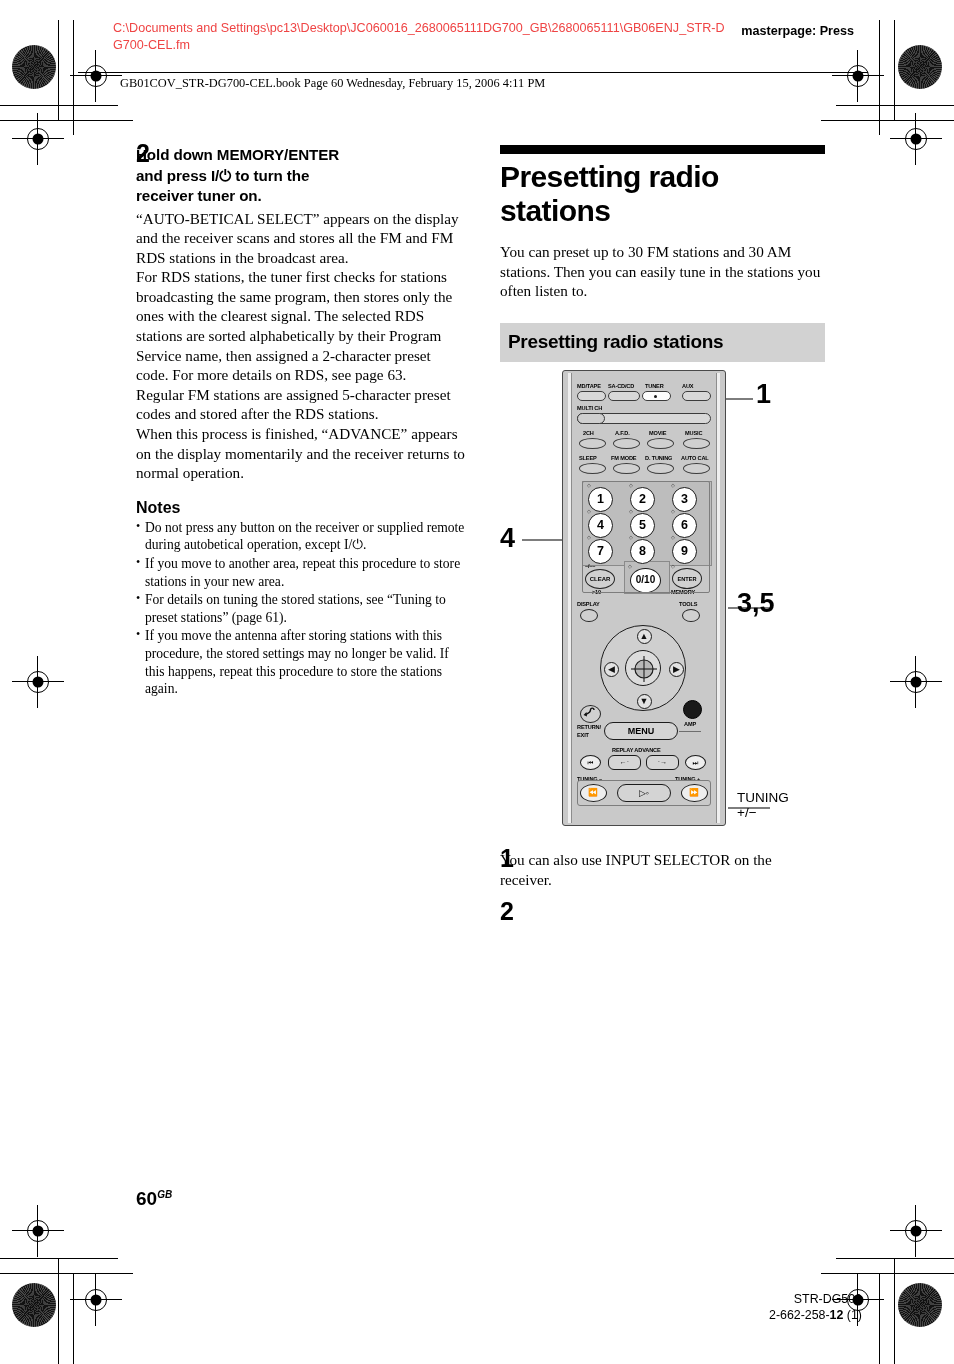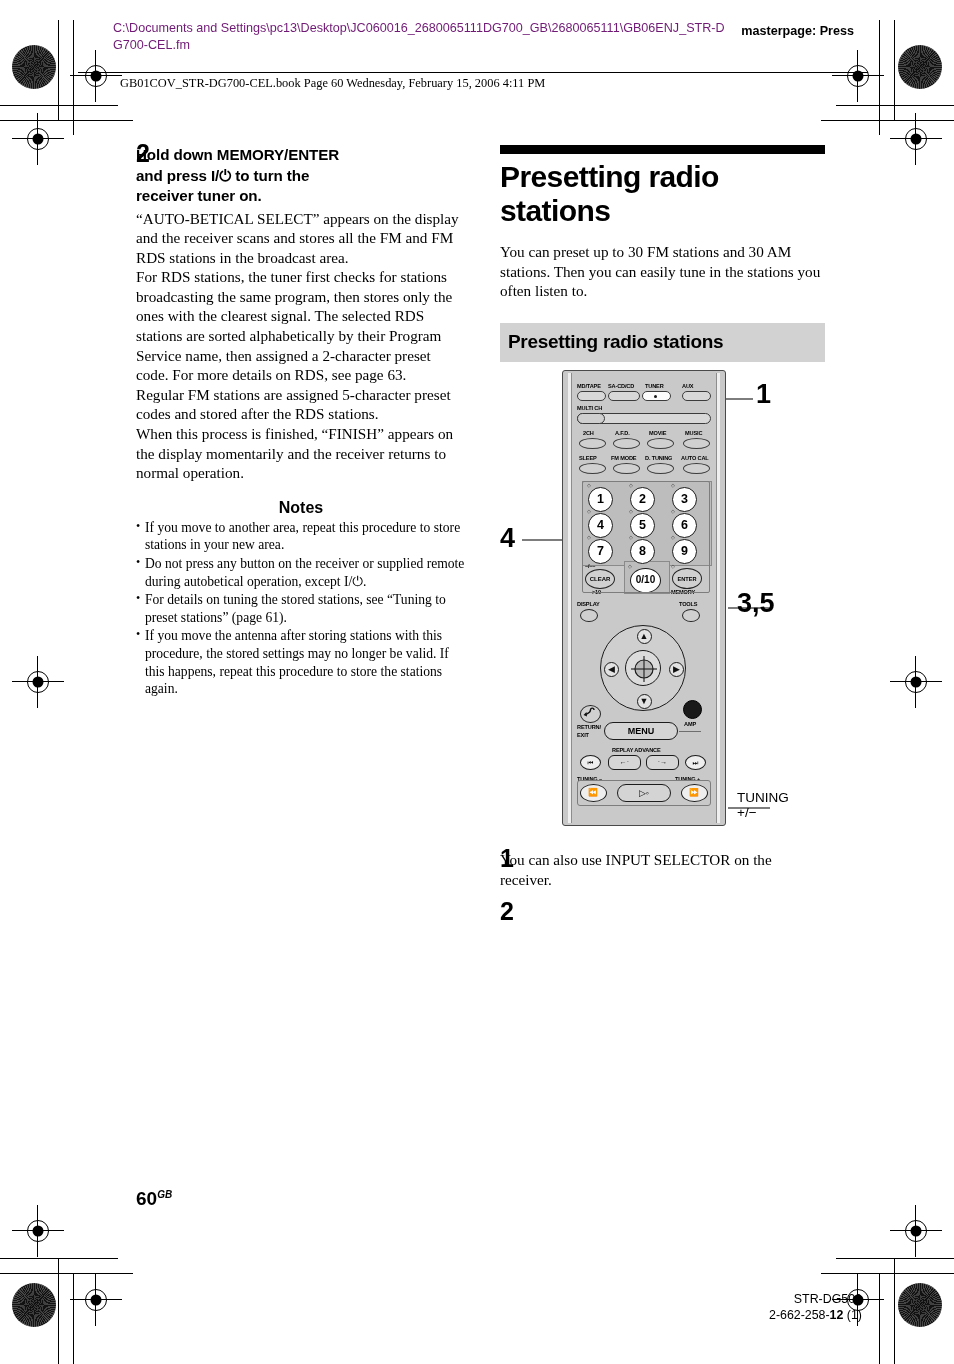--- a/index.html
+++ b/index.html
@@ -39,21 +39,21 @@
   }
   .bullseye .hbar, .bullseye .vbar { position: absolute; background: #000; }
 
   
   .doc-path {
     position: absolute;
     left: 113px; top: 20px; width: 620px;
     font-family: "Liberation Sans", sans-serif;
     font-size: 12.6px;
     line-height: 17px;
-    color: #701a75;
+    color: #ef4444;
     word-break: break-all;
   }
   .masterpage {
     position: absolute;
     right: 100px; top: 24px;
     font-family: "Liberation Sans", sans-serif;
     font-size: 12.6px;
     font-weight: bold;
   }
   .book-line {
@@ -104,21 +104,20 @@
   .power-glyph {
     font-family: "Liberation Sans", sans-serif;
     font-weight: bold;
   }
 
   h4.notes-head {
     font-family: "Liberation Sans", sans-serif;
     font-size: 16px;
     font-weight: bold;
     margin: 16px 0 2px 0;
-    text-align: center;
   }
   ul.notes {
     list-style: none;
     margin: 0; padding: 0;
     font-family: "Liberation Serif", serif;
     font-size: 13.6px;
     line-height: 17.6px;
   }
   ul.notes li {
     position: relative;
@@ -462,28 +461,28 @@
     <div class="num">2</div>
     <div class="body">
       <div class="step-title">
         <span>Hold down MEMORY/ENTER</span><br>
         <span>and press </span><span class="power-glyph">I/⏻</span><span> to turn the</span><br>
         <span>receiver tuner on.</span>
       </div>
       <div class="step-text">“AUTO-BETICAL SELECT” appears on the display and the receiver scans and stores all the FM and FM RDS stations in the broadcast area.</div>
       <div class="step-text" style="margin-top:0">For RDS stations, the tuner first checks for stations broadcasting the same program, then stores only the ones with the clearest signal. The selected RDS stations are sorted alphabetically by their Program Service name, then assigned a 2-character preset code. For more details on RDS, see page 63.</div>
       <div class="step-text" style="margin-top:0">Regular FM stations are assigned 5-character preset codes and stored after the RDS stations.</div>
-      <div class="step-text" style="margin-top:0">When this process is finished, “FINISH” appears on the display momentarily and the receiver returns to normal operation.</div>
+      <div class="step-text" style="margin-top:0">When this process is finished, “ADVANCE” appears on the display momentarily and the receiver returns to normal operation.</div>
     </div>
   </div>
 
   <h4 class="notes-head">Notes</h4>
   <ul class="notes">
+    <li>Do not press any button on the receiver or supplied remote during autobetical operation, except I/⏻.</li>
     <li>If you move to another area, repeat this procedure to store stations in your new area.</li>
-    <li>Do not press any button on the receiver or supplied remote during autobetical operation, except I/⏻.</li>
     <li>For details on tuning the stored stations, see “Tuning to preset stations” (page 61).</li>
     <li>If you move the antenna after storing stations with this procedure, the stored settings may no longer be valid. If this happens, repeat this procedure to store the stations again.</li>
   </ul>
 </div>
 
 <div class="col-right">
   <div class="rule-black"></div>
   <h1 class="chapter">Presetting radio stations</h1>
   <p class="intro">You can preset up to 30 FM stations and 30 AM stations. Then you can easily tune in the stations you often listen to.</p>
   <h2 class="section">Presetting radio stations</h2>

